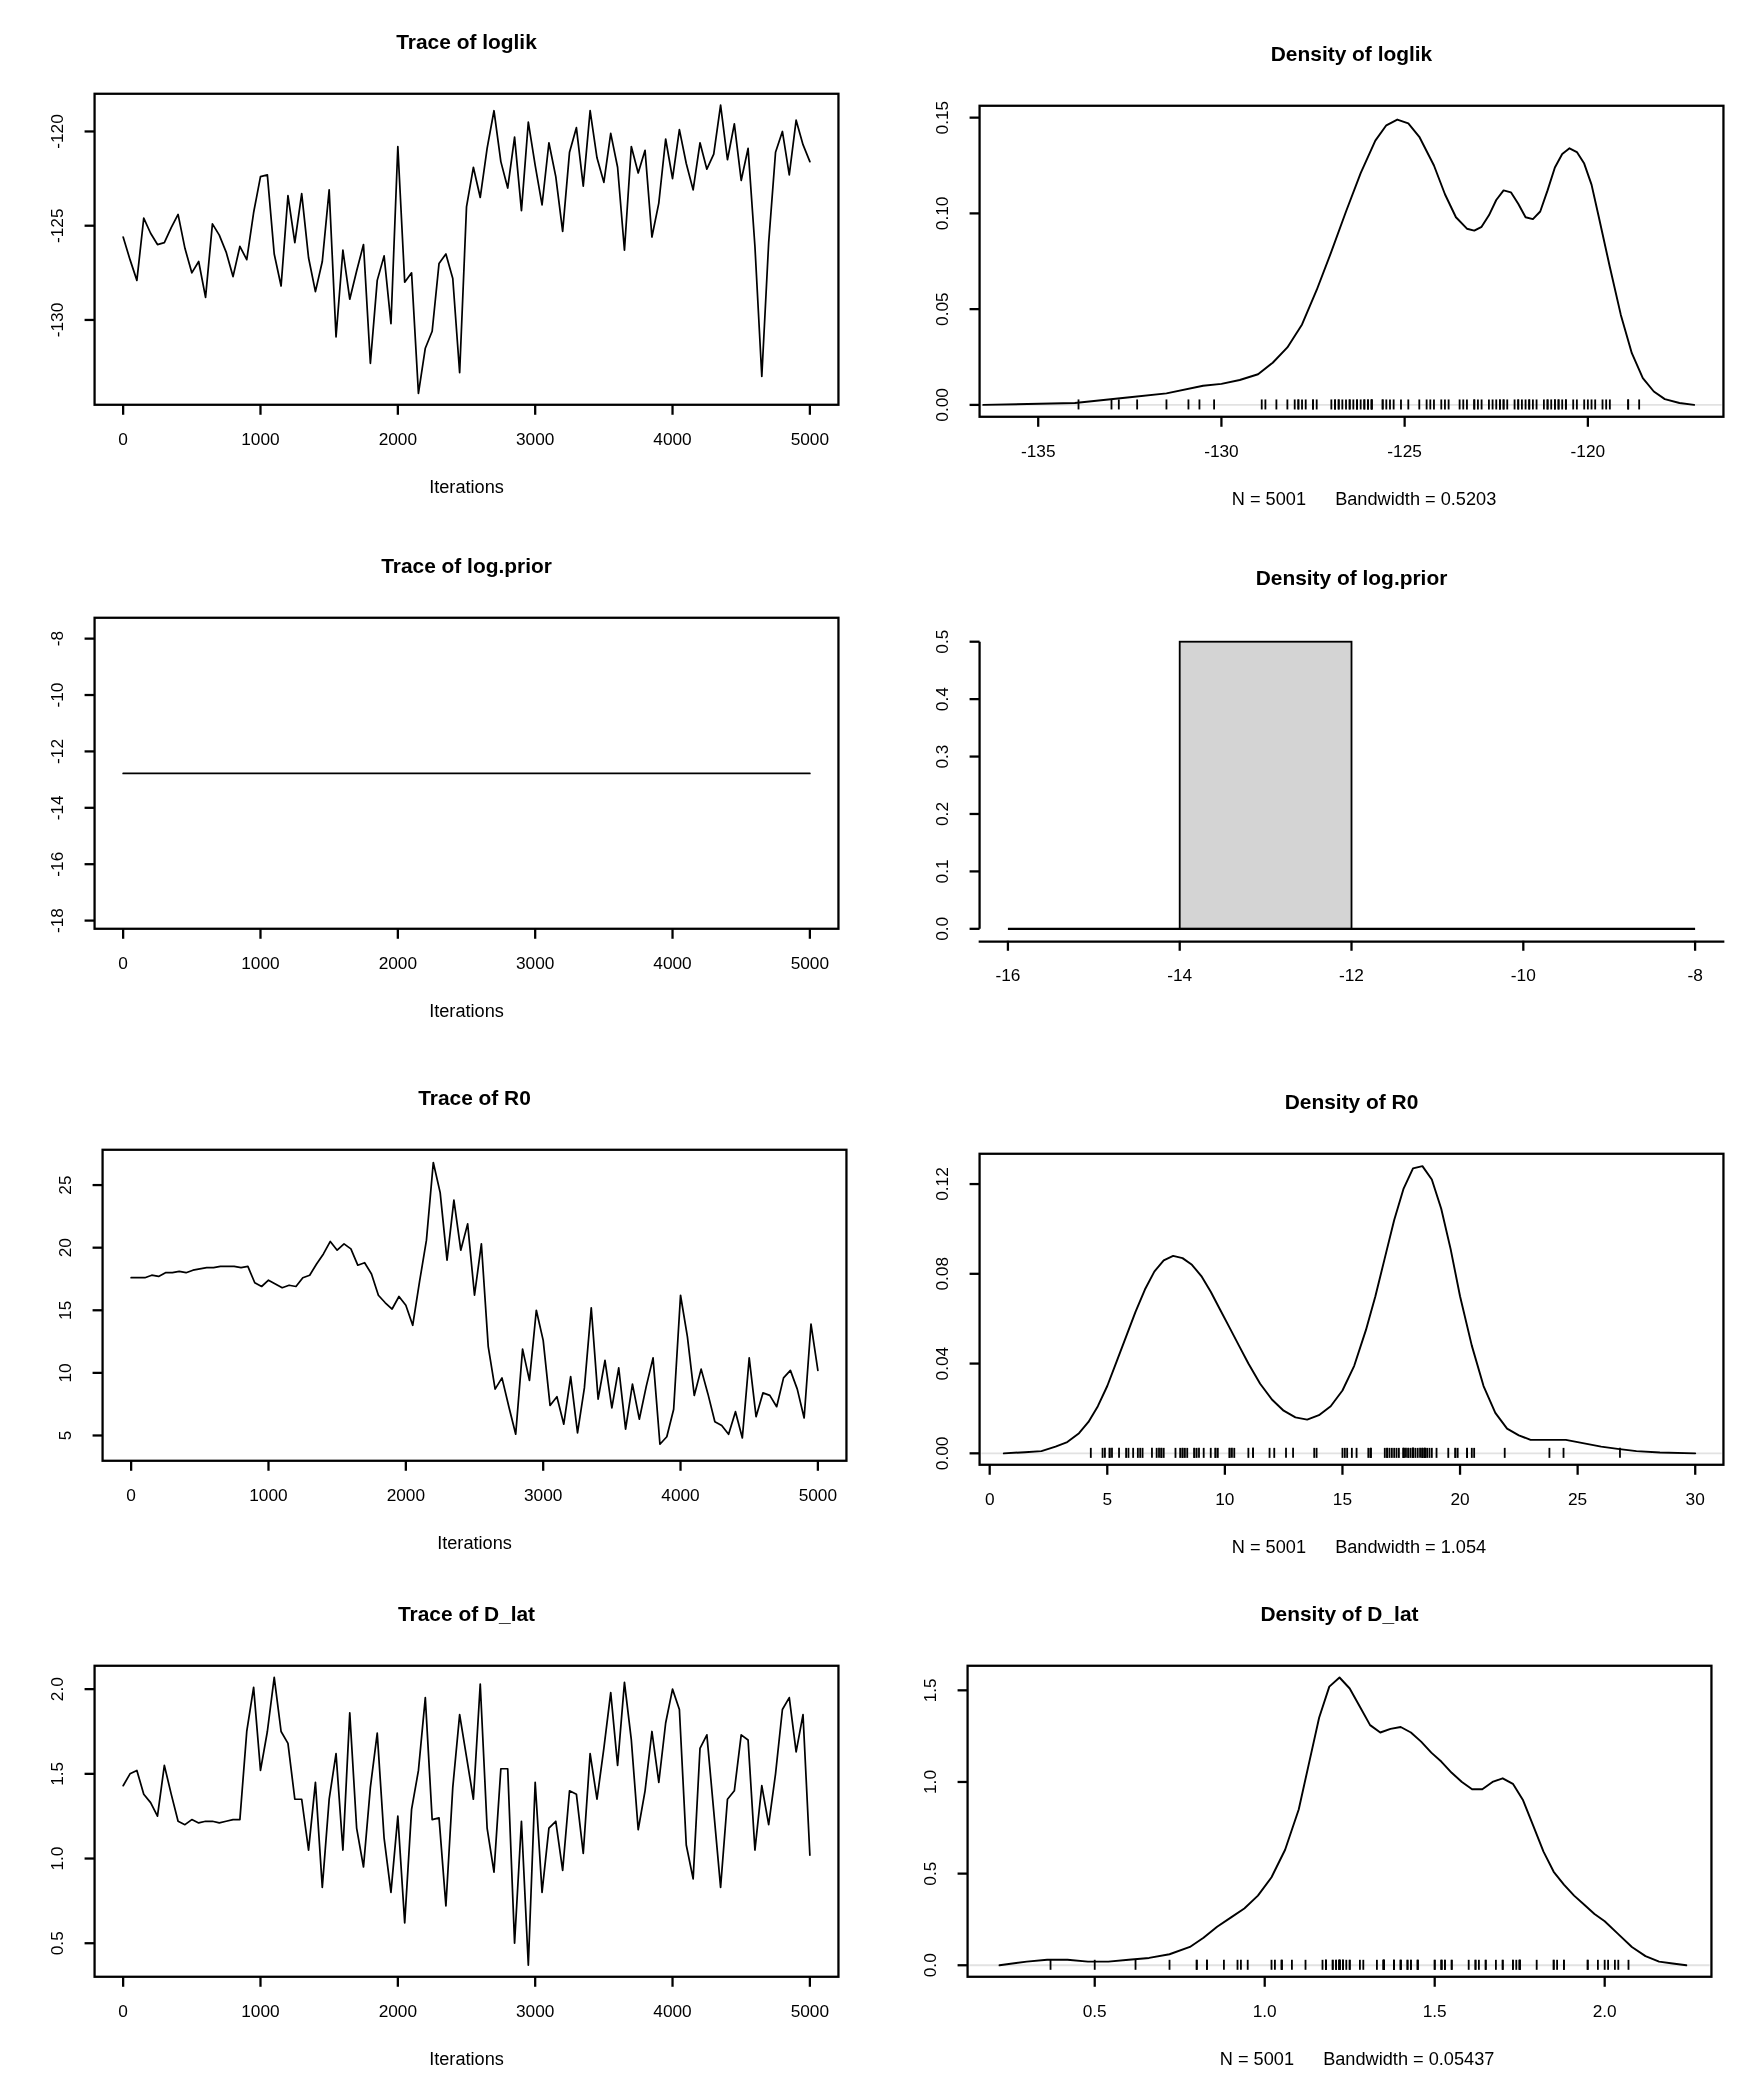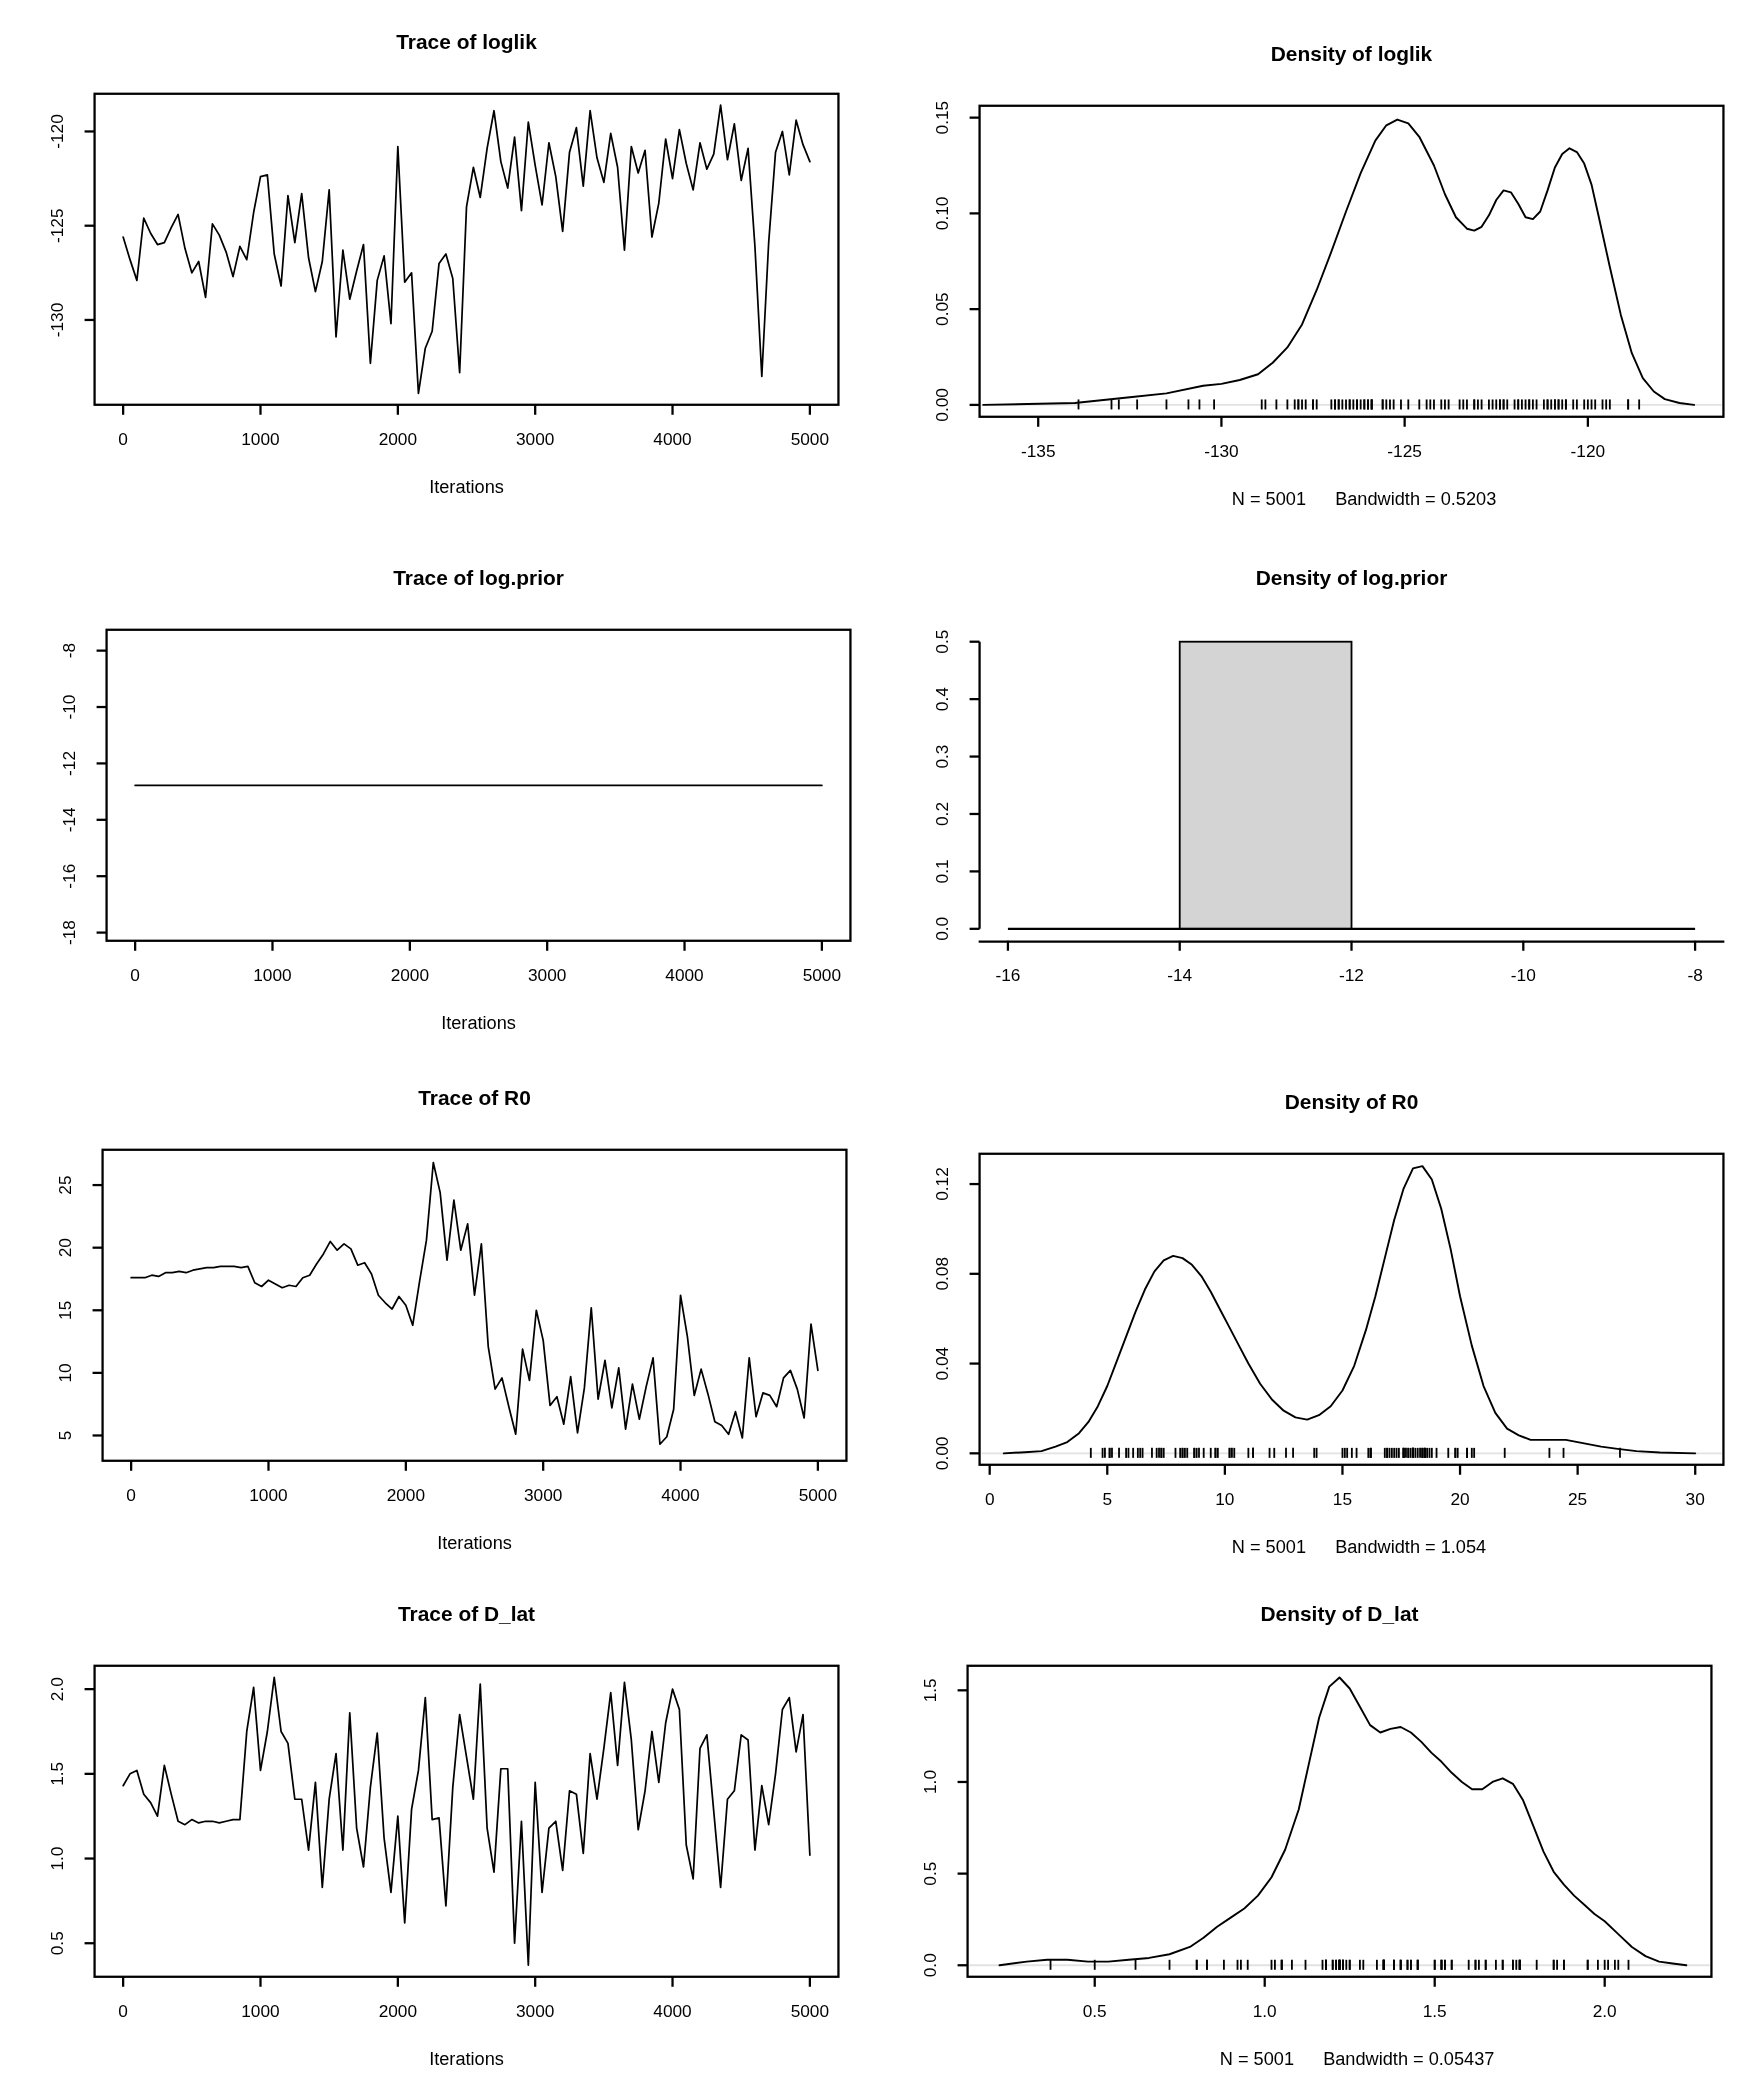--- a/index.html
+++ b/index.html
@@ -160,21 +160,21 @@
           <line x1="680.2266009852216" y1="425.9433497536946" x2="680.2266009852216" y2="436.9433497536946" stroke="#000000" stroke-width="2"></line>
           <line x1="797.0837438423641" y1="425.9433497536946" x2="797.0837438423641" y2="436.9433497536946" stroke="#000000" stroke-width="2"></line>
           <line x1="744.6995073891624" y1="425.9433497536946" x2="744.6995073891624" y2="436.9433497536946" stroke="#000000" stroke-width="2"></line>
           <line x1="708.4334975369459" y1="425.9433497536946" x2="708.4334975369459" y2="436.9433497536946" stroke="#000000" stroke-width="2"></line>
         </g>
         <polyline points="108.03,431.94 208.77,429.84 269.21,423.52 309.51,419.31 349.80,410.88 369.95,408.78 390.10,404.57 410.25,398.25 426.36,385.61 442.48,368.77 458.60,343.50 474.72,305.59 490.84,263.47 506.96,219.25 523.07,177.13 539.19,141.33 551.28,124.48 563.37,118.16 575.46,122.37 587.55,137.12 603.67,168.70 615.75,200.29 627.84,225.56 639.93,238.20 647.99,240.31 656.05,236.09 664.11,223.46 672.17,206.61 680.23,196.08 688.29,198.19 696.34,210.82 704.40,225.56 712.46,227.67 720.52,219.25 728.58,196.08 736.64,170.81 744.70,156.07 752.76,149.75 760.82,153.96 768.88,166.60 776.94,189.76 785.00,225.56 797.08,280.32 809.17,332.97 821.26,375.08 833.35,402.46 845.44,417.20 857.53,425.63 873.65,429.84 889.76,431.94" fill="none" stroke="#000000" stroke-width="2.1" stroke-linejoin="round" stroke-linecap="round"></polyline>
         <text x="463" y="542" font-size="20" text-anchor="end" font-family="&quot;Liberation Sans&quot;, sans-serif">N = 5001</text>
         <text x="495" y="542" font-size="20" text-anchor="start" font-family="&quot;Liberation Sans&quot;, sans-serif">Bandwidth = 0.5203</text>
       </svg>
   </figure>
-  <figure class="cell" style="margin:12px">
+  <figure class="cell" style="margin:0">
     <svg width="873" height="524" viewBox="0 0 960 576">
         <text x="513" y="54" font-size="23" text-anchor="middle" font-family="&quot;Liberation Sans&quot;, sans-serif" font-weight="bold">Trace of log.prior</text>
         <line x1="135.41506646971936" y1="445" x2="135.41506646971936" y2="456" stroke="#000000" stroke-width="2.5"></line>
         <text x="135.41506646971936" y="489" font-size="19" text-anchor="middle" font-family="&quot;Liberation Sans&quot;, sans-serif">0</text>
         <line x1="286.4490398818316" y1="445" x2="286.4490398818316" y2="456" stroke="#000000" stroke-width="2.5"></line>
         <text x="286.4490398818316" y="489" font-size="19" text-anchor="middle" font-family="&quot;Liberation Sans&quot;, sans-serif">1000</text>
         <line x1="437.4830132939438" y1="445" x2="437.4830132939438" y2="456" stroke="#000000" stroke-width="2.5"></line>
         <text x="437.4830132939438" y="489" font-size="19" text-anchor="middle" font-family="&quot;Liberation Sans&quot;, sans-serif">2000</text>
         <line x1="588.5169867060562" y1="445" x2="588.5169867060562" y2="456" stroke="#000000" stroke-width="2.5"></line>
         <text x="588.5169867060562" y="489" font-size="19" text-anchor="middle" font-family="&quot;Liberation Sans&quot;, sans-serif">3000</text>

